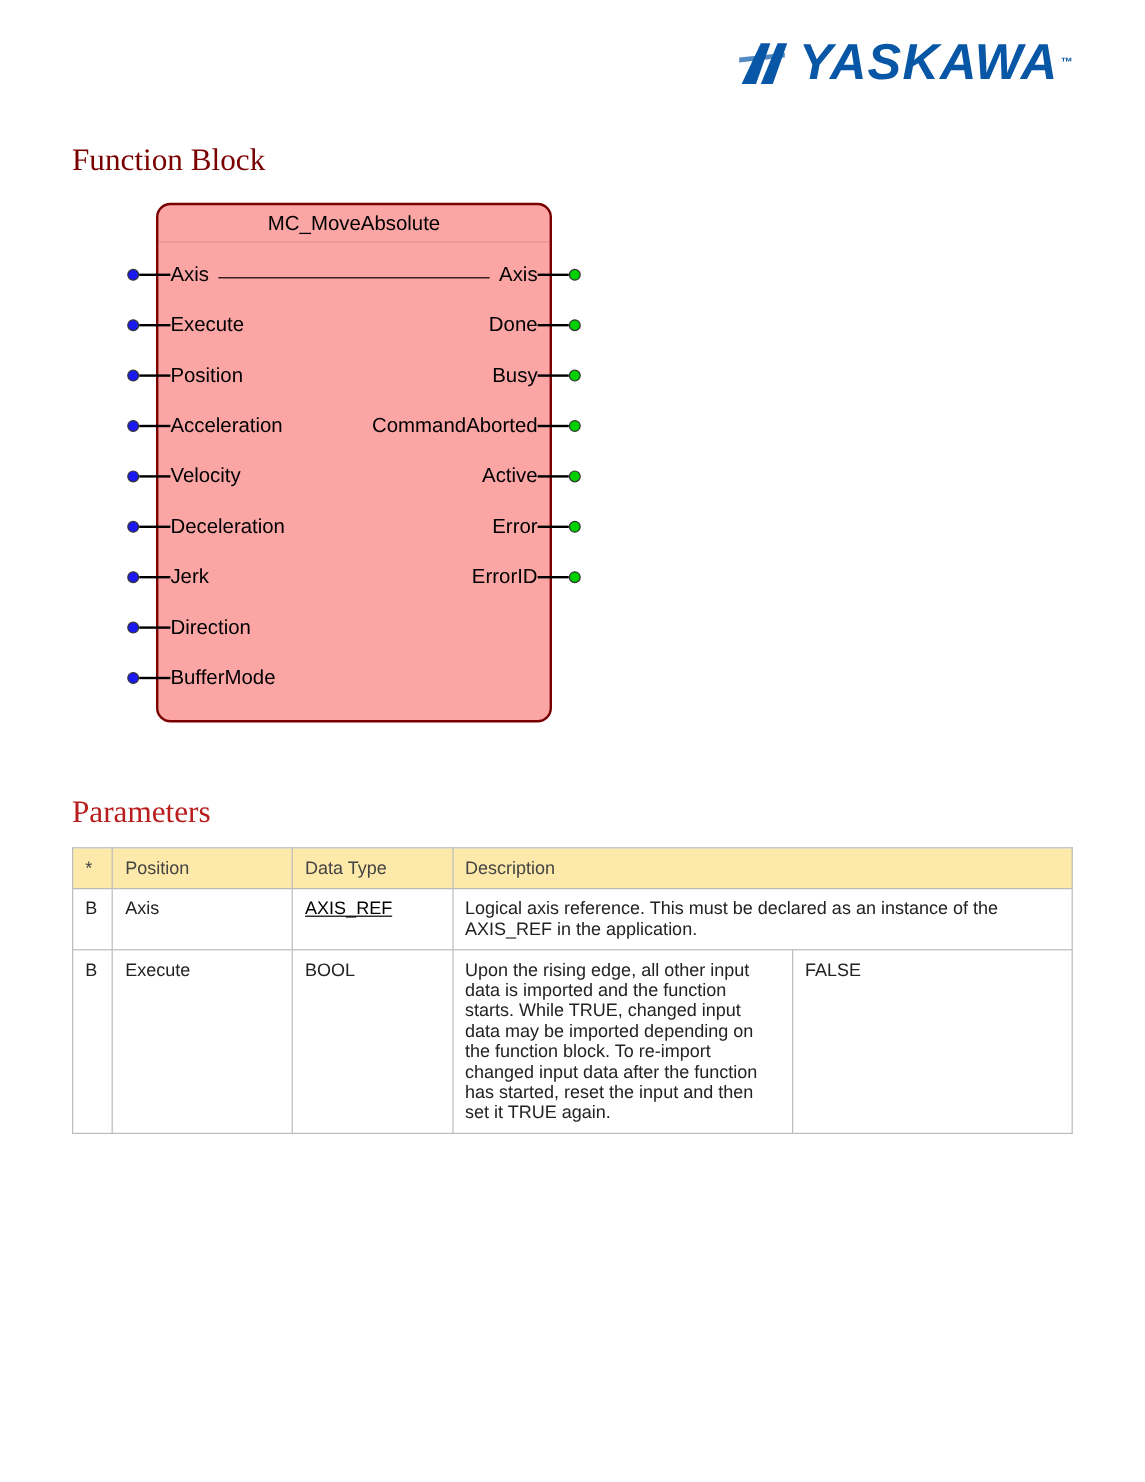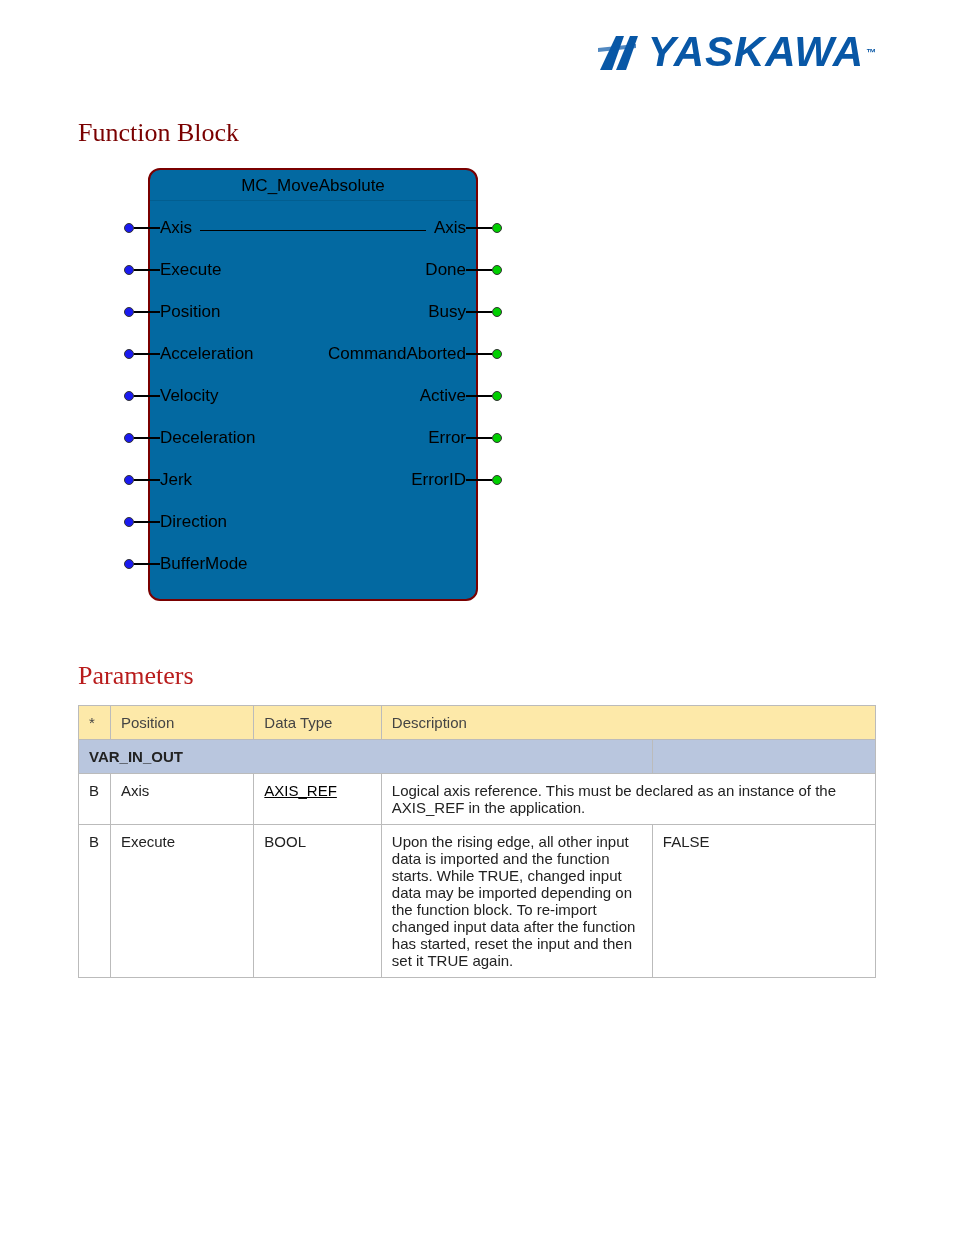--- a/index.html
+++ b/index.html
@@ -4,21 +4,21 @@
 <style>
   * { box-sizing: border-box; }
   body {
     margin: 0;
     padding: 0;
     font-family: Arial, sans-serif;
     background: #fff;
     width: 954px;
   }
   .page {
-    padding: 30px 78px;
+    padding: 30px 60px;
     position: relative;
   }
   .logo-wrap {
     text-align: right;
     margin-bottom: 40px;
   }
   .logo {
     display: inline-flex;
     align-items: center;
     color: #0857a6;
@@ -41,21 +41,21 @@
     color: #7a0000;
     margin: 20px 0 16px 0;
     font-weight: normal;
   }
   .fb-block {
     margin: 20px 0 0 70px;
     position: relative;
     width: 330px;
   }
   .fb-box {
-    background: #0369a1;
+    background: #fca5a5;
     border: 2px solid #7a0000;
     border-radius: 12px;
     padding: 0;
   }
   .fb-title {
     text-align: center;
     font-size: 17px;
     color: #000;
     padding: 6px 0 4px 0;
     border-bottom: 1px solid rgba(0,0,0,0.1);
@@ -249,24 +249,20 @@
         <col class="col-c">
         <col class="col-d">
         <col class="col-e">
     </colgroup>
     <tbody>
         <tr class="hdr">
       <th>*</th>
       <th>Position</th>
       <th>Data Type</th>
       <th colspan="2">Description</th>
-    </tr>
-    <tr class="section">
-      <td colspan="4">VAR_IN_OUT</td>
-      <td class="right"></td>
     </tr>
     <tr>
       <td>B</td>
       <td>Axis</td>
       <td><a class="link">AXIS_REF</a></td>
       <td colspan="2">Logical axis reference. This must be declared as an instance of the AXIS_REF in the application.</td>
     </tr>
     <tr>
       <td>B</td>
       <td>Execute</td>

